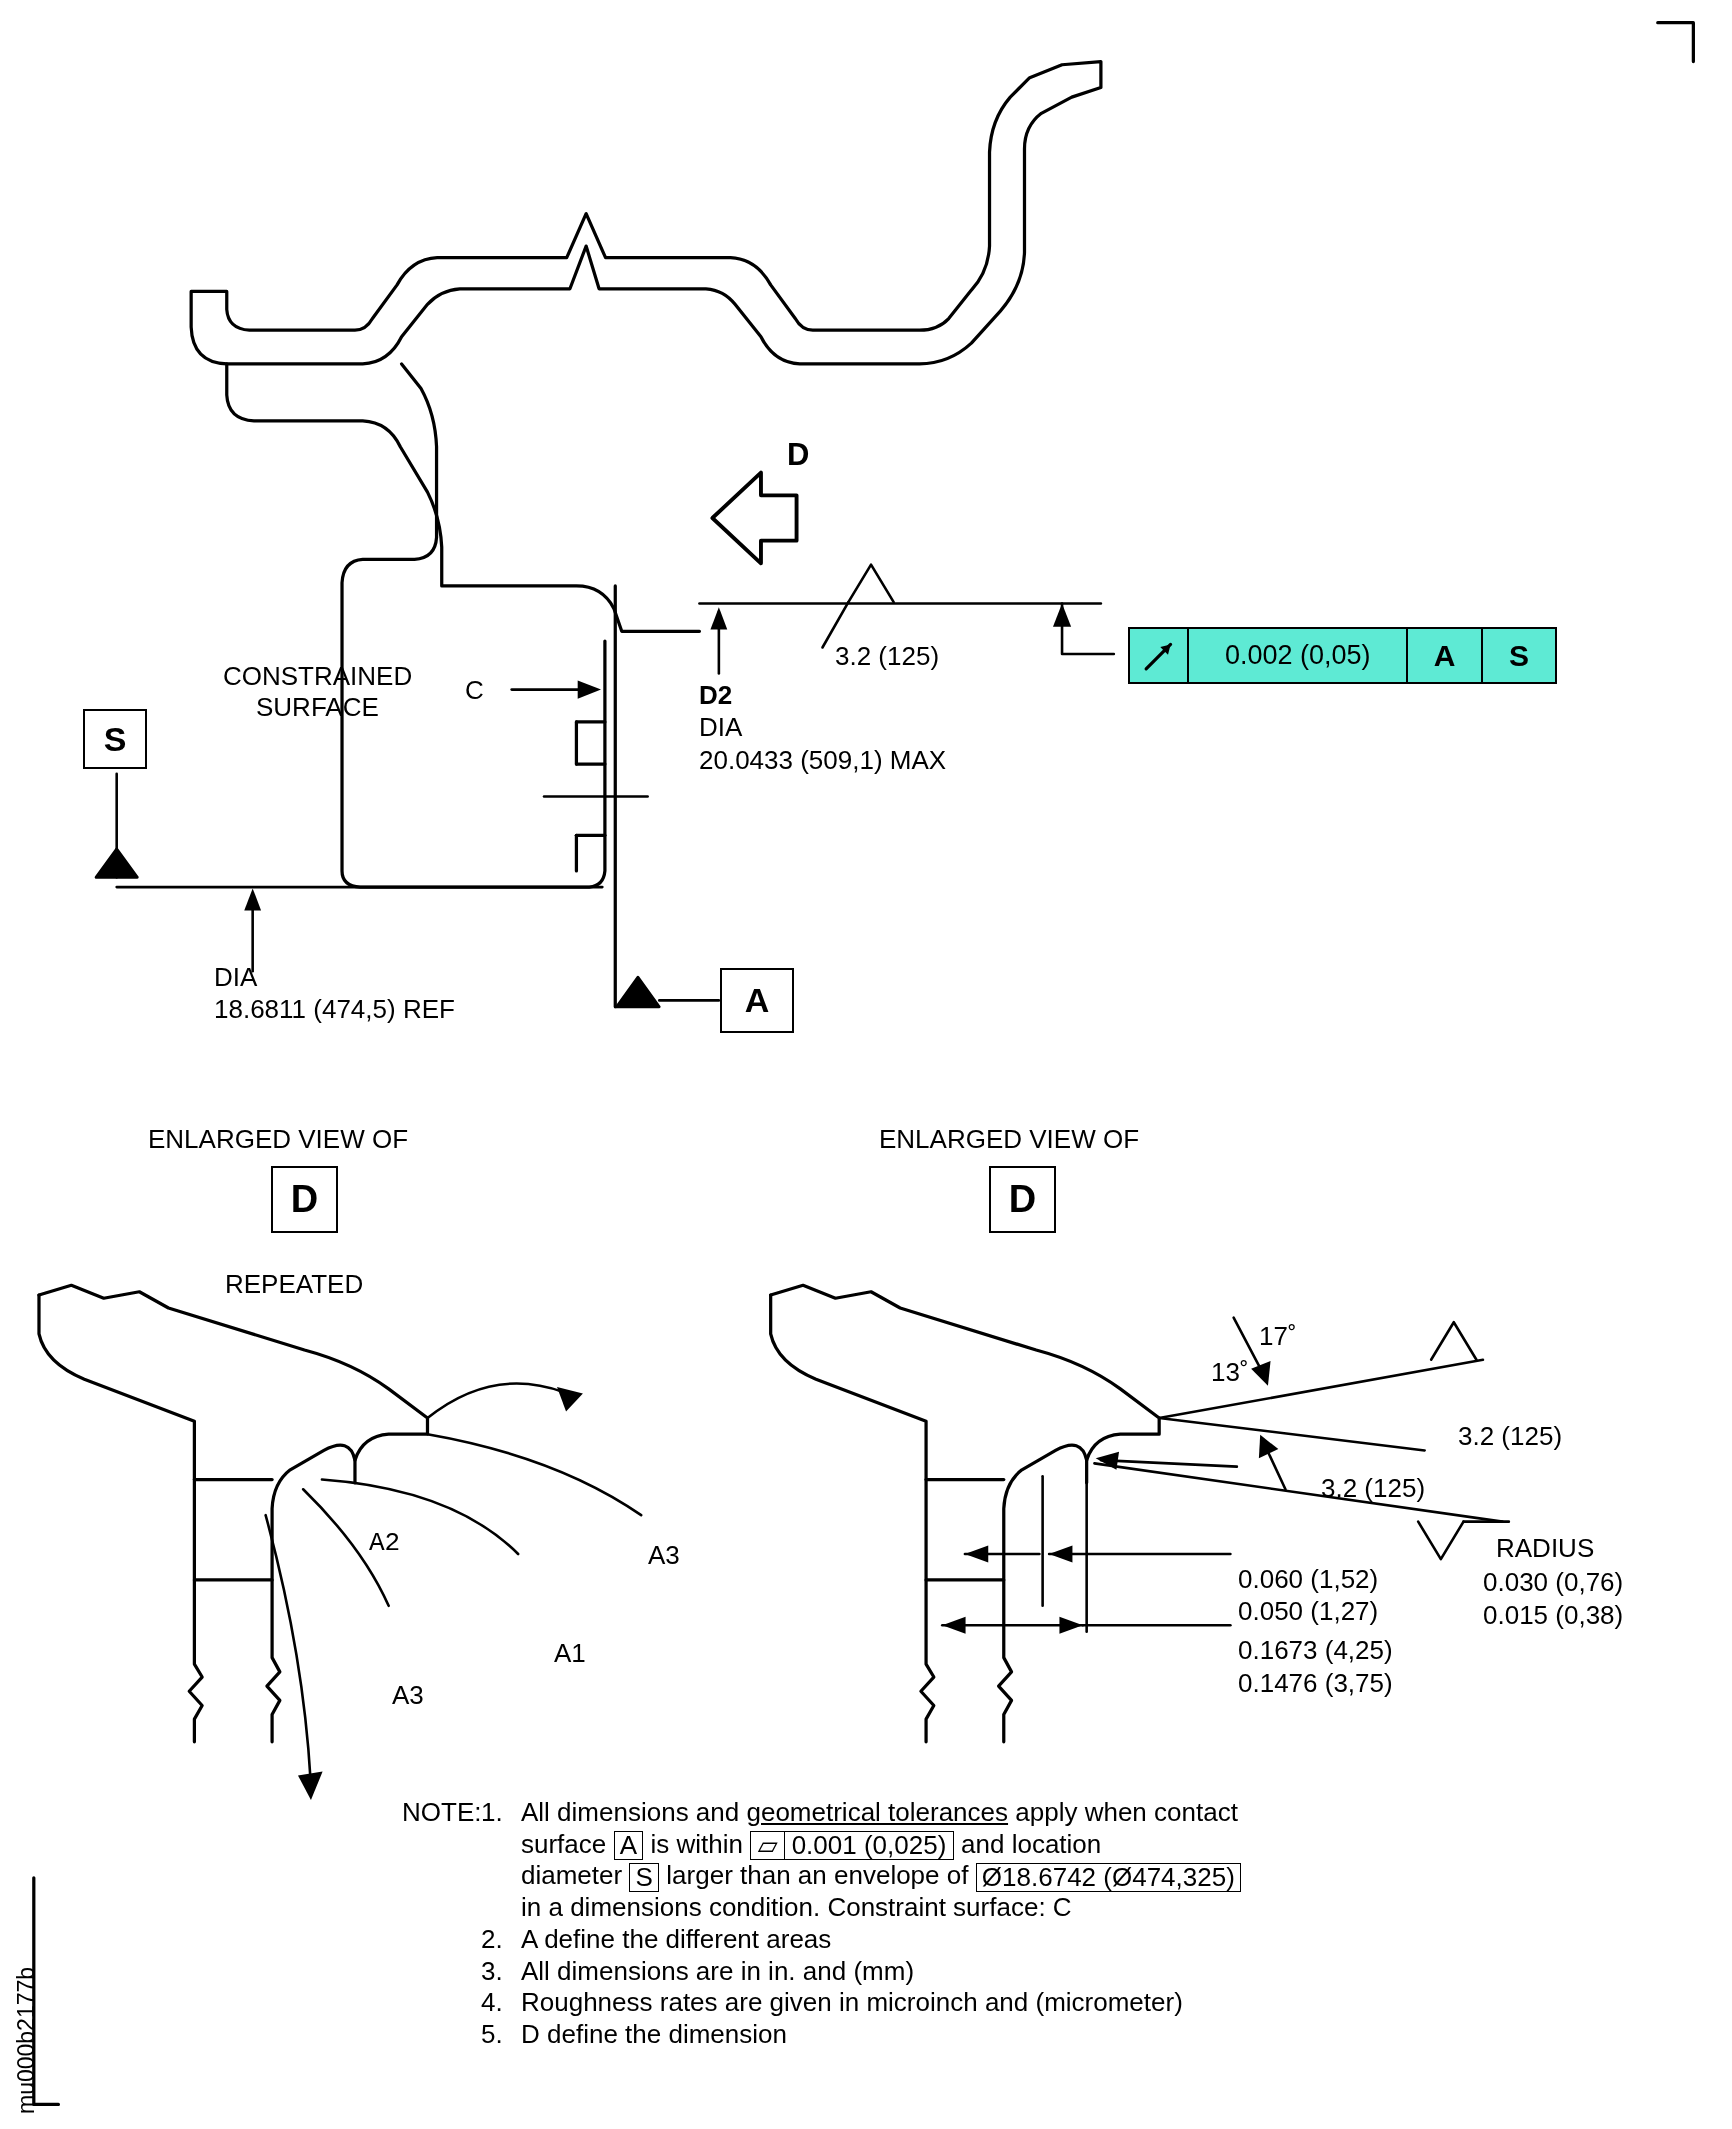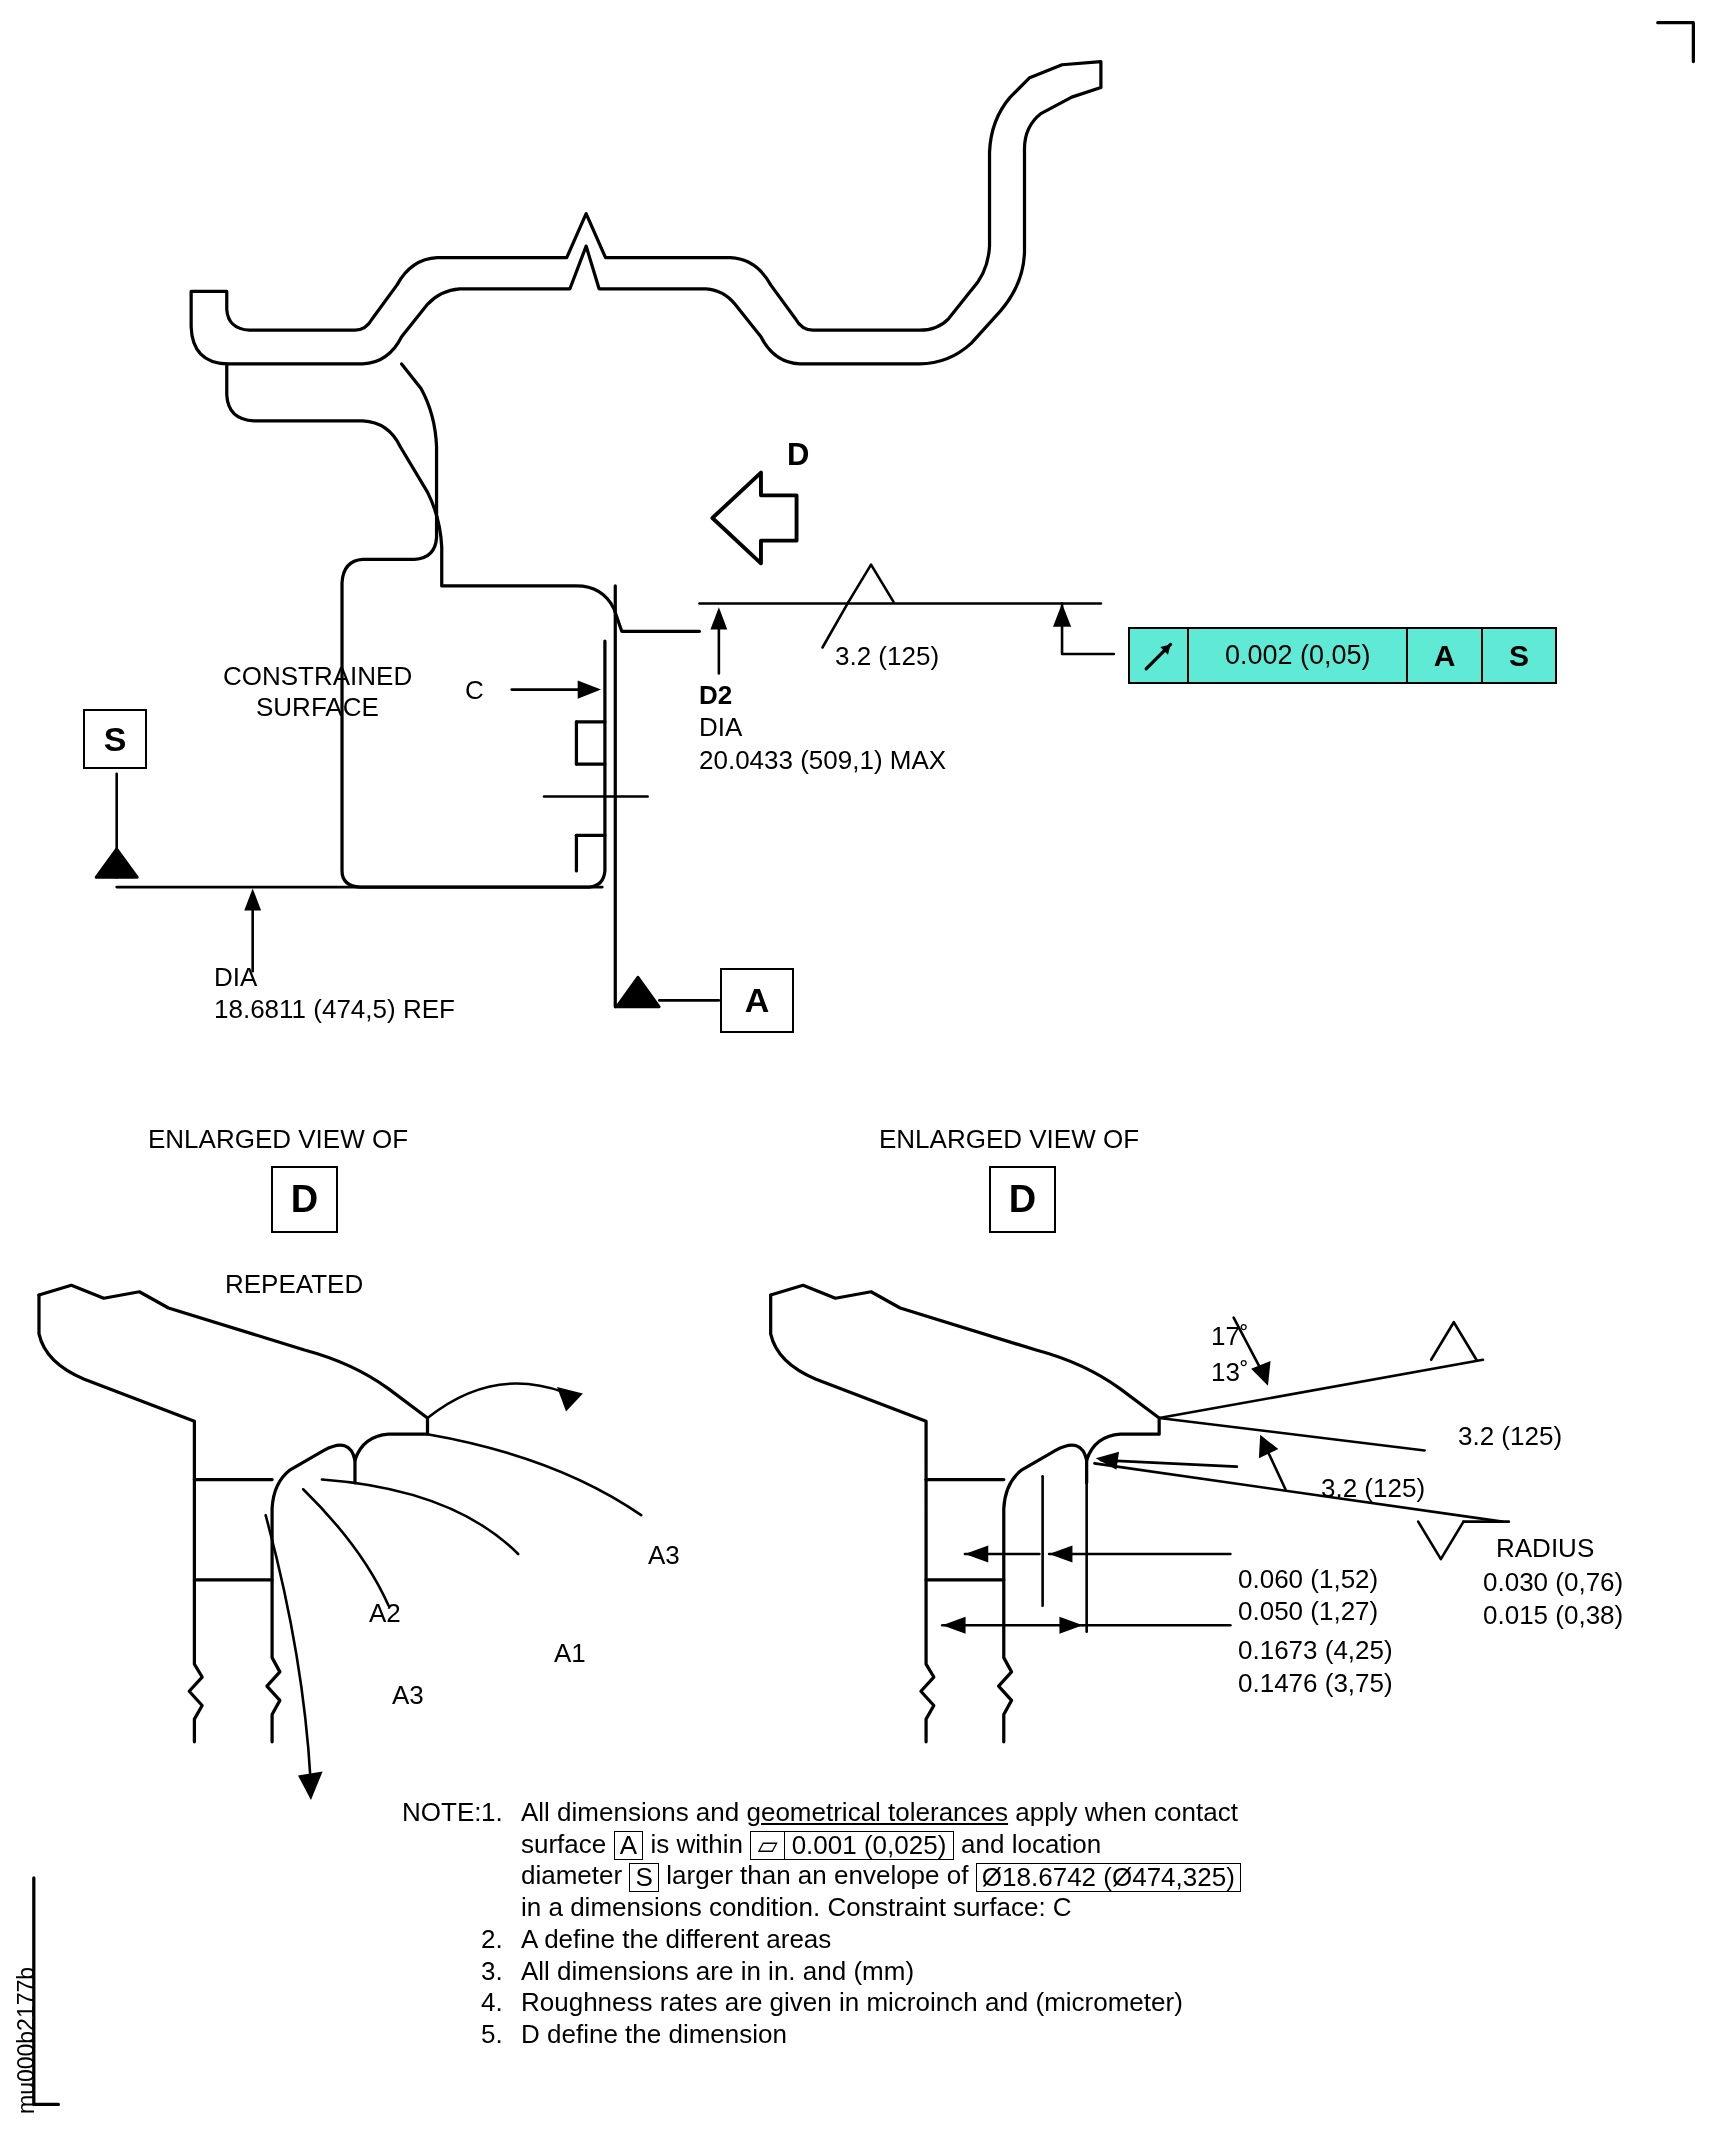--- a/index.html
+++ b/index.html
@@ -368,28 +368,28 @@
     <div class="val">0.002 (0,05)</div>
     <div class="dat">A</div>
     <div class="dat">S</div>
   </div>
 
   <div class="txt" style="left:148px; top:1124px;">ENLARGED VIEW OF</div>
   <div class="boxletter" style="left:271px; top:1166px; width:63px; height:63px; font-size:38px;">D</div>
   <div class="txt" style="left:225px; top:1253px;margin-top:16px;">REPEATED</div>
 
   <div class="txt" style="left:648px; top:1540px;">A3</div>
-  <div class="txt" style="left:369px; top:1598px;">A2</div>
+  <div class="txt" style="left:369px; top:1528px;font-family:Liberation Mono, monospace;">A2</div>
   <div class="txt" style="left:554px; top:1638px;">A1</div>
   <div class="txt" style="left:392px; top:1680px;">A3</div>
 
   <div class="txt" style="left:879px; top:1124px;">ENLARGED VIEW OF</div>
   <div class="boxletter" style="left:989px; top:1166px; width:63px; height:63px; font-size:38px;">D</div>
 
-  <div class="txt" style="left:1211px; top:1321px;">17˚</div>
+  <div class="txt" style="left:1259px; top:1321px;">17˚</div>
   <div class="txt" style="left:1211px; top:1357px;">13˚</div>
 
   <div class="txt" style="left:1458px; top:1421px;">3.2 (125)</div>
   <div class="txt" style="left:1321px; top:1473px;">3.2 (125)</div>
 
   <div class="txt" style="left:1496px; top:1533px;">RADIUS</div>
   <div class="txt" style="left:1483px; top:1567px;">0.030 (0,76)</div>
   <div class="txt" style="left:1483px; top:1600px;">0.015 (0,38)</div>
 
   <div class="txt" style="left:1238px; top:1564px;">0.060 (1,52)</div>

